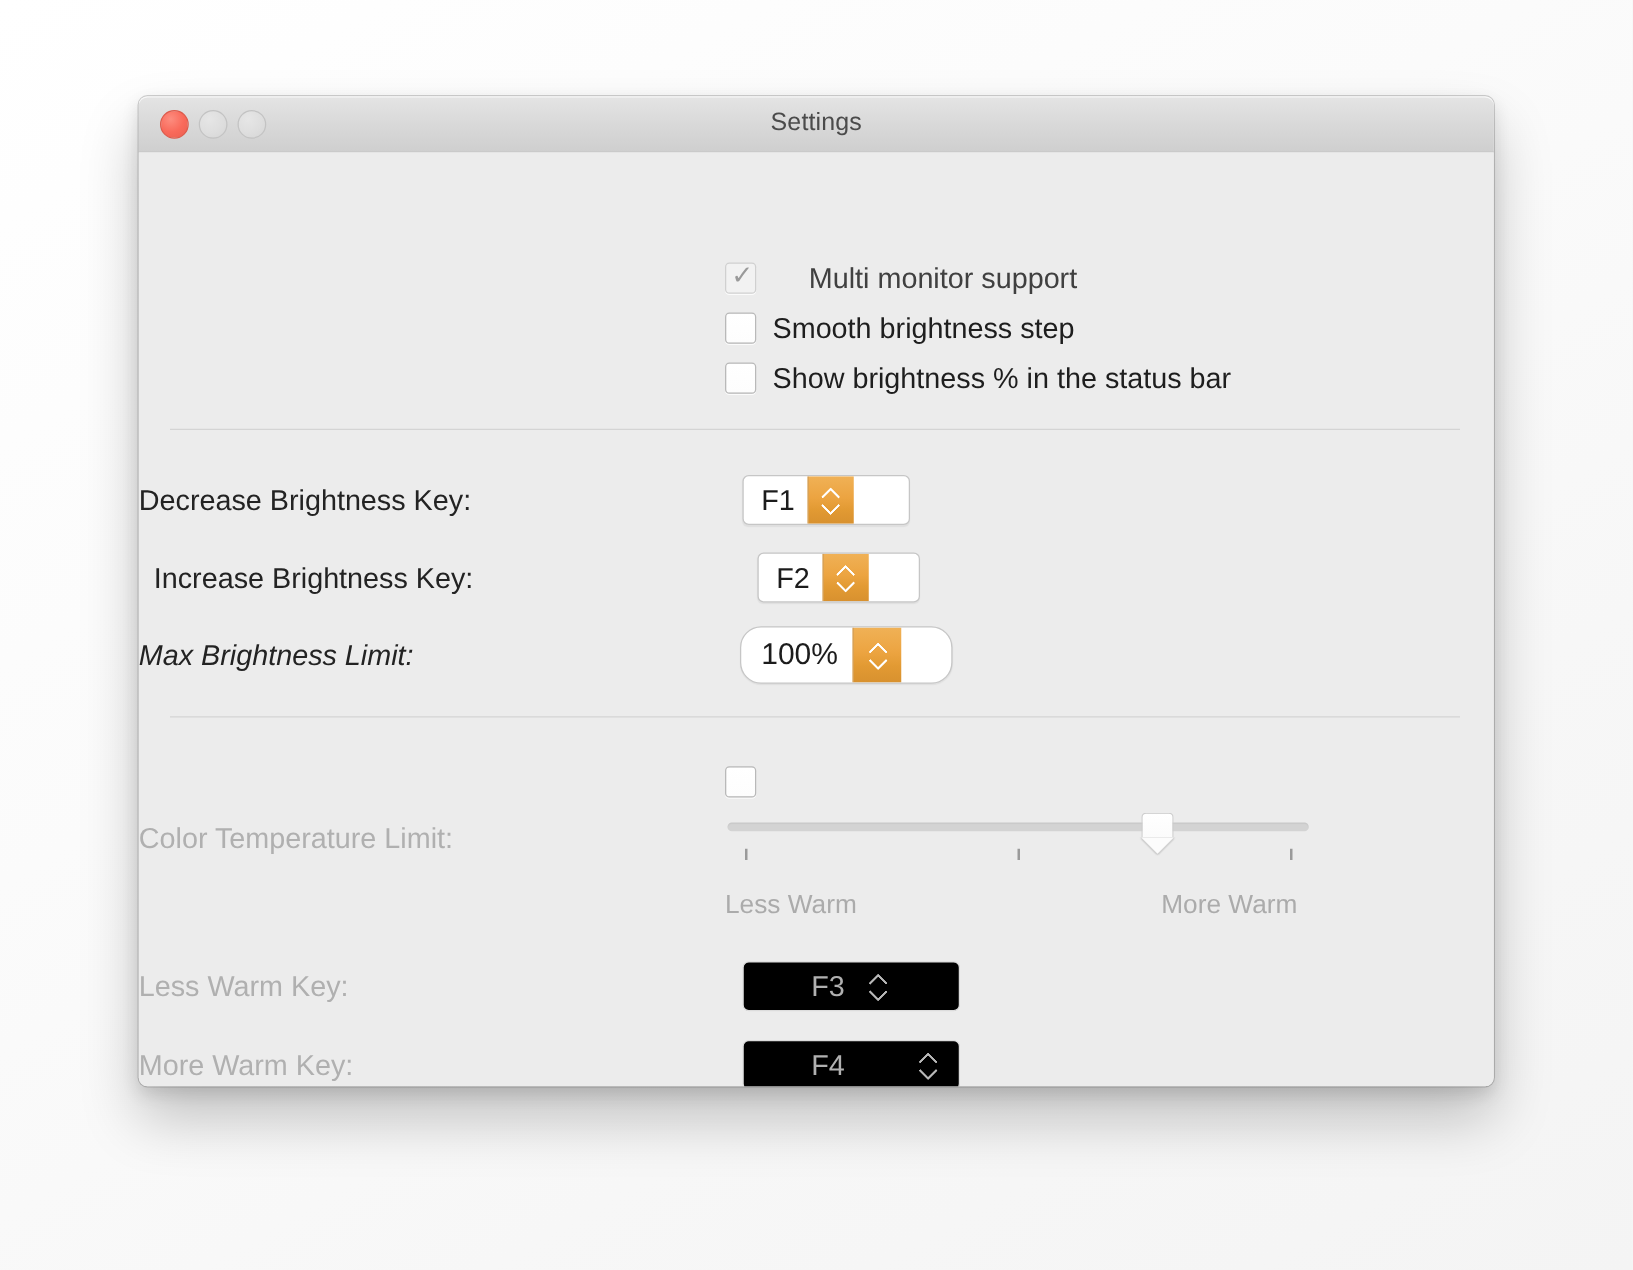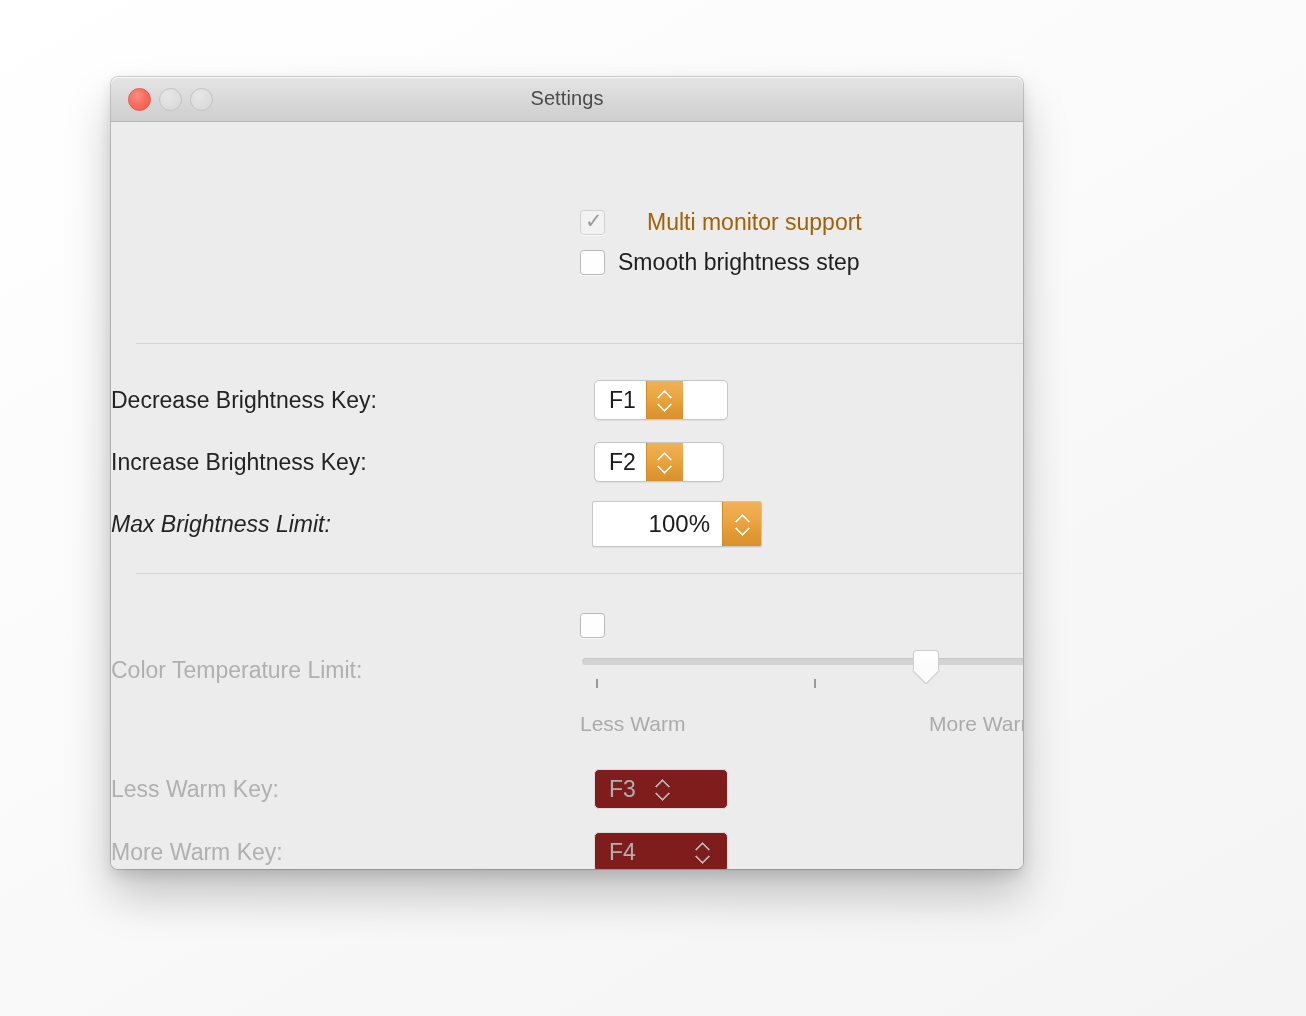--- a/index.html
+++ b/index.html
@@ -13,21 +13,21 @@
     background: linear-gradient(150deg, #ffffff 0%, #fbfbfb 40%, #f7f7f7 70%, #f4f4f4 100%);
     font-family: "Liberation Sans", sans-serif;
     -webkit-font-smoothing: antialiased;
   }
 
   
   .window {
     position: absolute;
     left: 111px;
     top: 77px;
-    width: 912px;
+    width: 1084px;
     height: 792px;
     border-radius: 7px;
     background: #ececec;
     box-shadow:
       0 26px 46px rgba(0,0,0,0.22),
       0 6px 14px rgba(0,0,0,0.12),
       0 0 0 1px rgba(0,0,0,0.17);
   }
 
   .titlebar {
@@ -108,21 +108,21 @@
     font-size: 21px;
     line-height: 23px;
     color: #9a9a9a;
   }
   .cbox-label {
     margin-left: 13px;
     font-size: 23px;
     color: #1e1e1e;
     white-space: nowrap;
   }
-  .cbox-label.disabled { color: #a16207; margin-left: 42px; }
+  .cbox-label.disabled { color: #404040; margin-left: 42px; }
 
   
   .sep {
     position: absolute;
     left: 25px;
     width: 1032px;
     height: 1px;
     background: #d4d4d4;
   }
   .sep.one { top: 221px; }
@@ -187,34 +187,35 @@
     transform: rotate(45deg);
   }
   .chev.down::before {
     transform: rotate(225deg);
     top: -2px;
     left: 1px;
   }
 
   
   .stepper.disabled {
-    background: #7f1d1d;
+    background: #000000;
     border-color: #dcdcdc;
     box-shadow: none;
+    padding-left: 40px;
   }
   .stepper.disabled .value { color: #b0b0b0; }
   .stepper.disabled .arrows {
     background: transparent;
     border-left: none;
     width: 34px;
   }
   .stepper.disabled .chev::before { border-color: #b8b8b8; }
 
   
-  .stepper.large { height: 44px; border-radius: 2px; justify-content: flex-end; }
+  .stepper.large { height: 44px; border-radius: 17px; }
   .stepper.large .value { font-size: 24px; padding: 0 12px 0 16px; }
   .stepper.large .arrows { width: 38px; }
 
   
   .slider-row { position: absolute; }
   .track {
     position: absolute;
     height: 7px;
     border-radius: 4px;
     background: #d3d3d3;
@@ -285,37 +286,43 @@
         <div class="cbox-label disabled">Multi monitor support</div>
       </div>
 
       <div class="check-row">
         <div class="cbox">
           <span class="tick"></span>
         </div>
         <div class="cbox-label">Smooth brightness step</div>
       </div>
 
+      <div class="check-row">
+        <div class="cbox">
+          <span class="tick"></span>
+        </div>
+        <div class="cbox-label">Show brightness % in the status bar</div>
+      </div>
 
     </div>
 
     <div class="sep one"></div>
 
     <div class="row" style="top:258px; left:0;">
       <div class="row-label" style="width:472px;">Decrease Brightness Key:</div>
       <div class="stepper" style="margin-left:11px; width:132px;">
         <div class="value">F1</div>
         <div class="arrows">
           <span class="chev up"></span>
           <span class="chev down"></span>
         </div>
       </div>
     </div>
 
-    <div class="row" style="top:320px; left:0;">
+    <div class="row" style="top:320px; left:12px;">
       <div class="row-label" style="width:472px;">Increase Brightness Key:</div>
       <div class="stepper" style="margin-left:11px; width:128px;">
         <div class="value">F2</div>
         <div class="arrows">
           <span class="chev up"></span>
           <span class="chev down"></span>
         </div>
       </div>
     </div>
 

